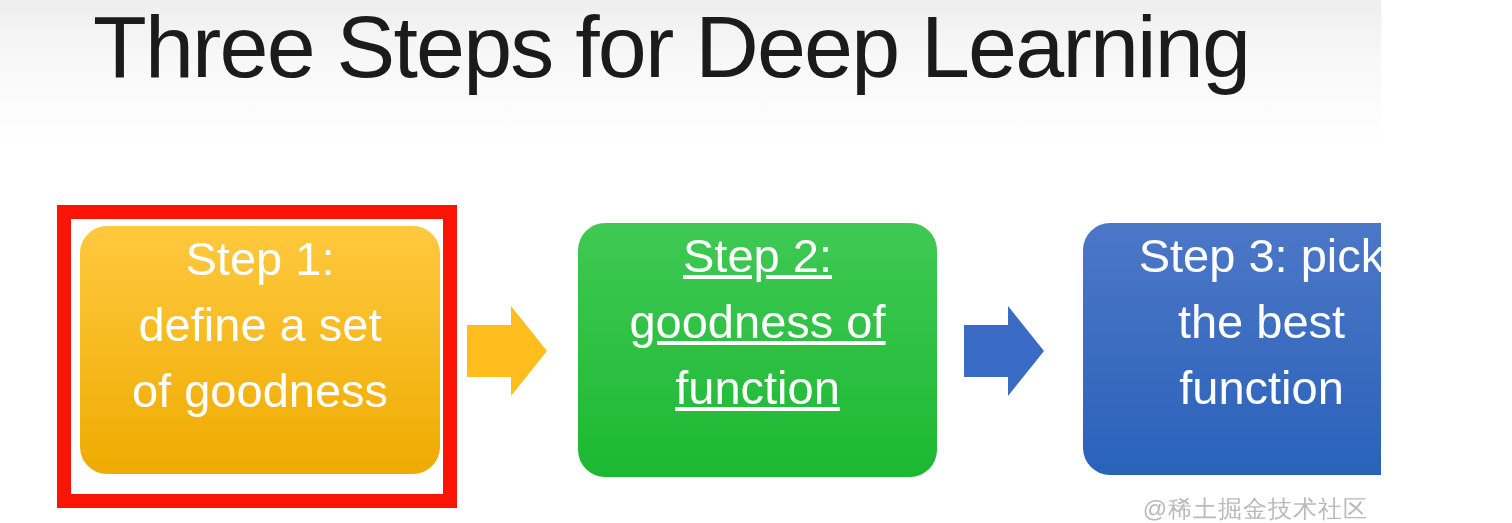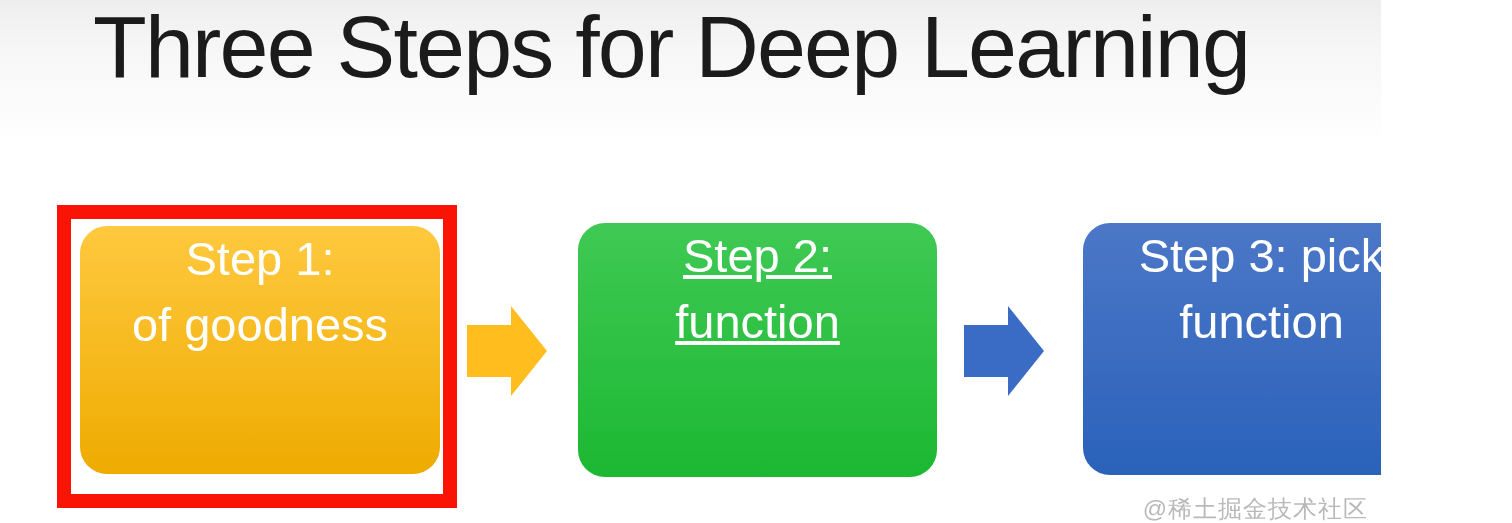--- a/index.html
+++ b/index.html
@@ -72,36 +72,39 @@
 <body>
 
 <div class="slide">
 
   <div class="slide-title">Three Steps for Deep Learning</div>
 
   <div class="highlight-frame" id="highlight-frame" style="border-color: rgb(250, 20, 5);"></div>
 
   <div class="step-box" id="step-box-1" style="background: linear-gradient(rgb(255, 201, 63) 0%, rgb(238, 171, 0) 100%);">
     <div class="line">Step 1:</div>
+    <div class="line">define a set</div>
     <div class="line">of goodness</div>
   </div>
 
   <svg class="arrow" id="arrow-1" viewBox="0 0 80 90">
     <polygon points="0,19 44,19 44,0 80,45 44,90 44,71 0,71" fill="#ffbe1e"></polygon>
   </svg>
 
   <div class="step-box" id="step-box-2" style="background: linear-gradient(rgb(63, 201, 84) 0%, rgb(28, 184, 50) 100%); text-decoration: underline;">
     <div class="line">Step 2:</div>
+    <div class="line">goodness of</div>
     <div class="line">function</div>
   </div>
 
   <svg class="arrow" id="arrow-2" viewBox="0 0 80 90">
     <polygon points="0,19 44,19 44,0 80,45 44,90 44,71 0,71" fill="#3a6cc6"></polygon>
   </svg>
 
   <div class="step-box" id="step-box-3" style="background: linear-gradient(rgb(76, 119, 199) 0%, rgb(42, 98, 186) 100%); margin-left: 8px;">
     <div class="line">Step 3: pick</div>
+    <div class="line">the best</div>
     <div class="line">function</div>
   </div>
 
   <div class="watermark">@稀土掘金技术社区</div>
 
 </div>
 
 </body></html>

